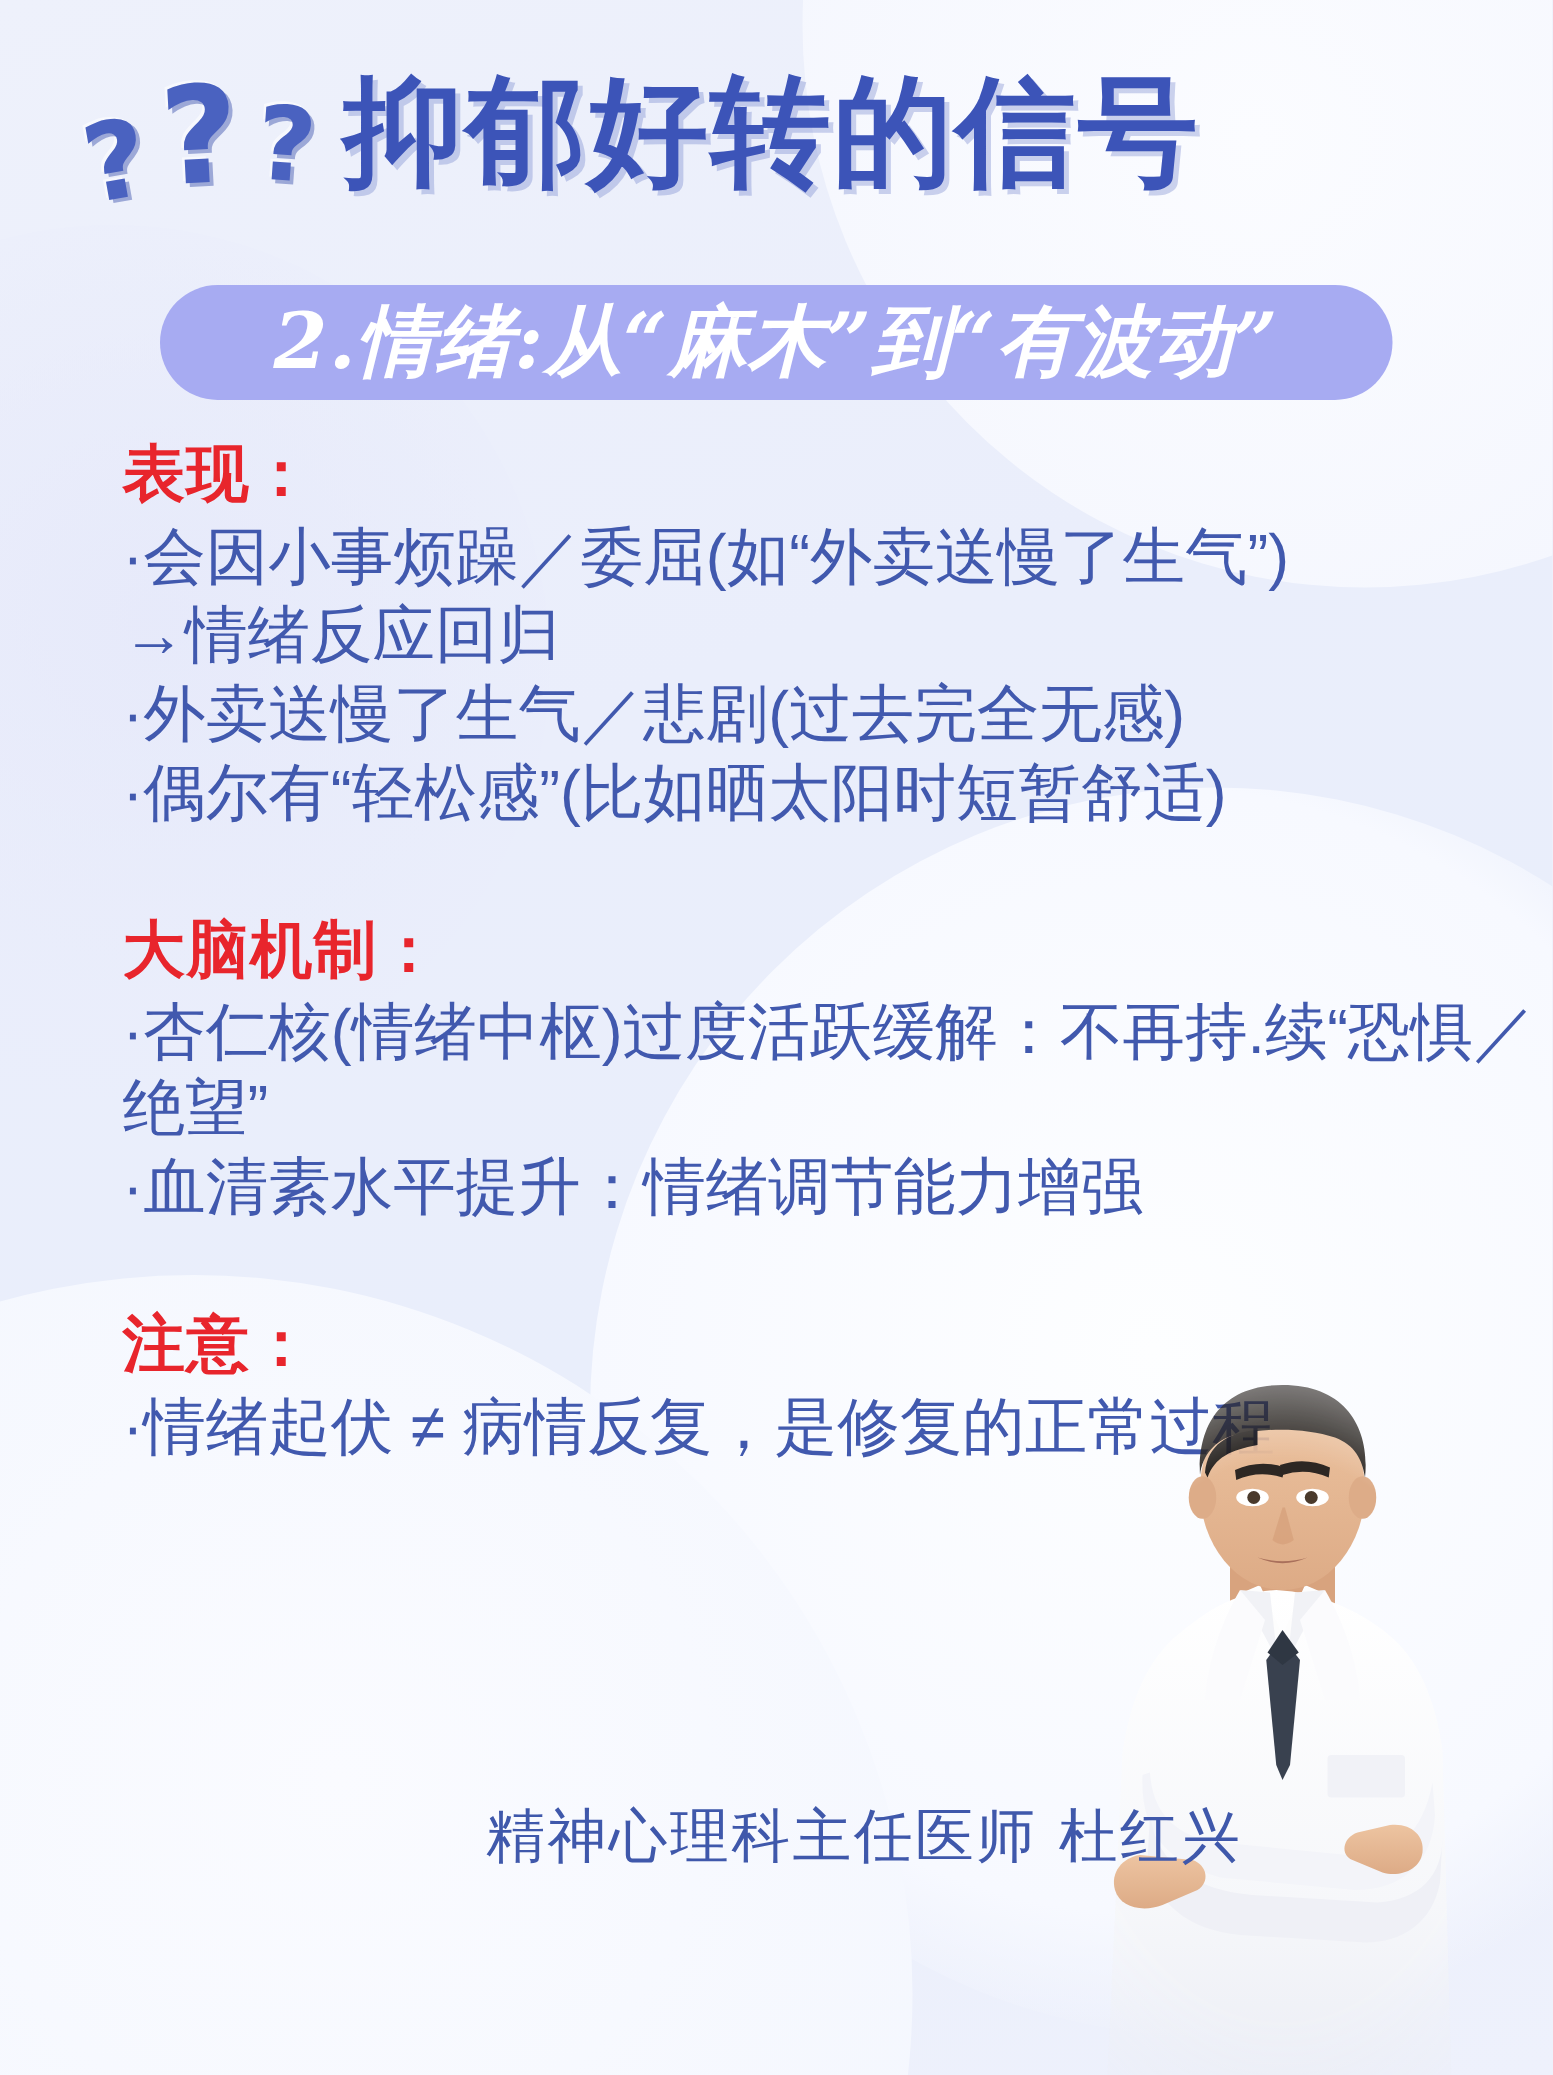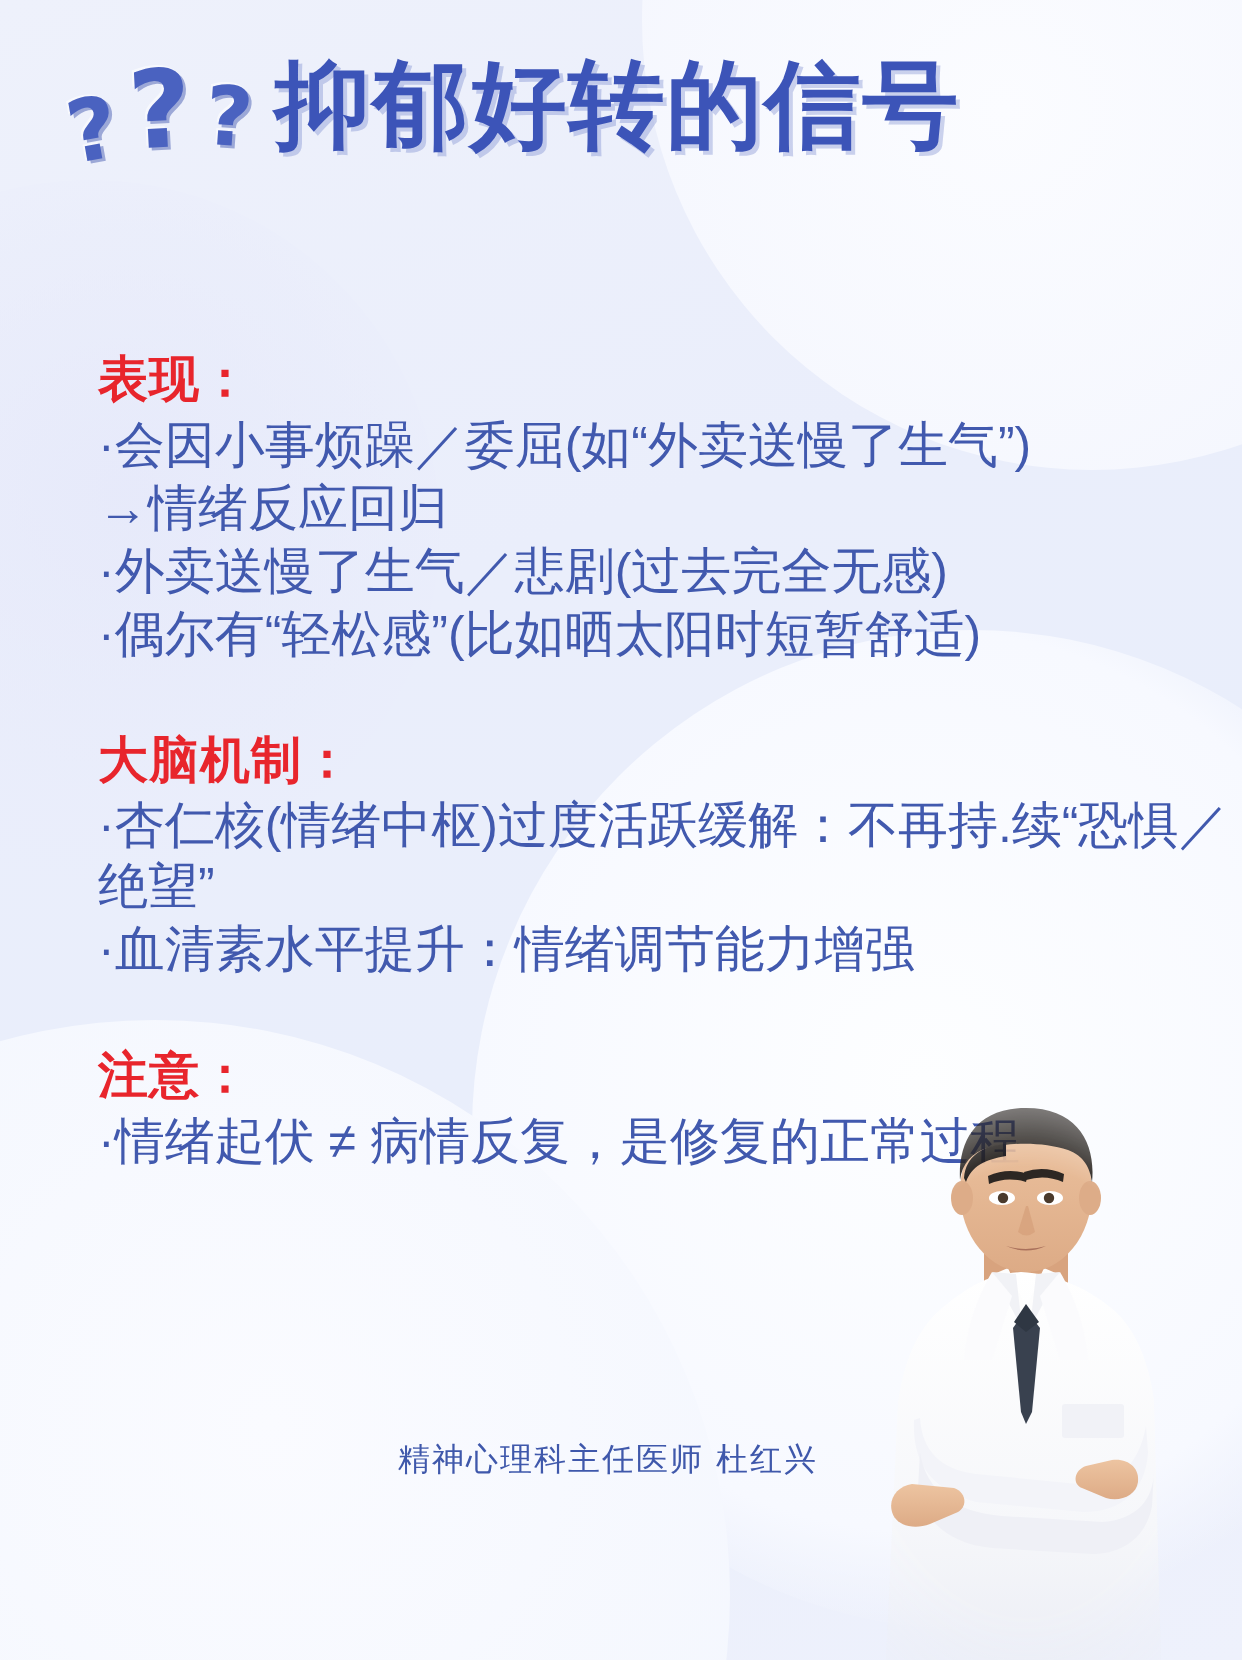--- a/index.html
+++ b/index.html
@@ -110,25 +110,25 @@
     padding-left:98px;
     line-height:1.22;
     letter-spacing:0px;
     max-width:1150px;
   }
   .line.indent{}
   .gap-lg{height:62px;}
   
   .credit{
     position:absolute;left:0;top:1438px;width:994px;
-    text-align:center;
+    text-align:right;
     padding-left:222px;
     box-sizing:border-box;
     font-family:"DejaVu Sans","Liberation Sans",sans-serif;
-    font-size:32px;
+    font-size:47px;
     color:#3f58ab;
     letter-spacing:2px;
   }
   
   .doctor{
     position:absolute;
     right:6px;bottom:0;
     width:420px;height:600px;
     pointer-events:none;
   }
@@ -145,20 +145,23 @@
 
   <div class="header">
     <div class="qmarks">
       <span class="qm qm1">?</span>
       <span class="qm qm2">?</span>
       <span class="qm qm3">?</span>
     </div>
     <div class="main-title">抑郁好转的信号</div>
   </div>
 
+  <div class="banner">
+    <div class="banner-text">2.情绪:从“麻木”到“有波动”</div>
+  </div>
 
   <div class="content">
 
     <div class="sec">
       <div class="sec-head">表现：</div>
       <p class="line">·会因小事烦躁／委屈(如“外卖送慢了生气”)</p>
       <p class="line indent">→情绪反应回归</p>
       <p class="line">·外卖送慢了生气／悲剧(过去完全无感)</p>
       <p class="line">·偶尔有“轻松感”(比如晒太阳时短暂舒适)</p>
     </div>

